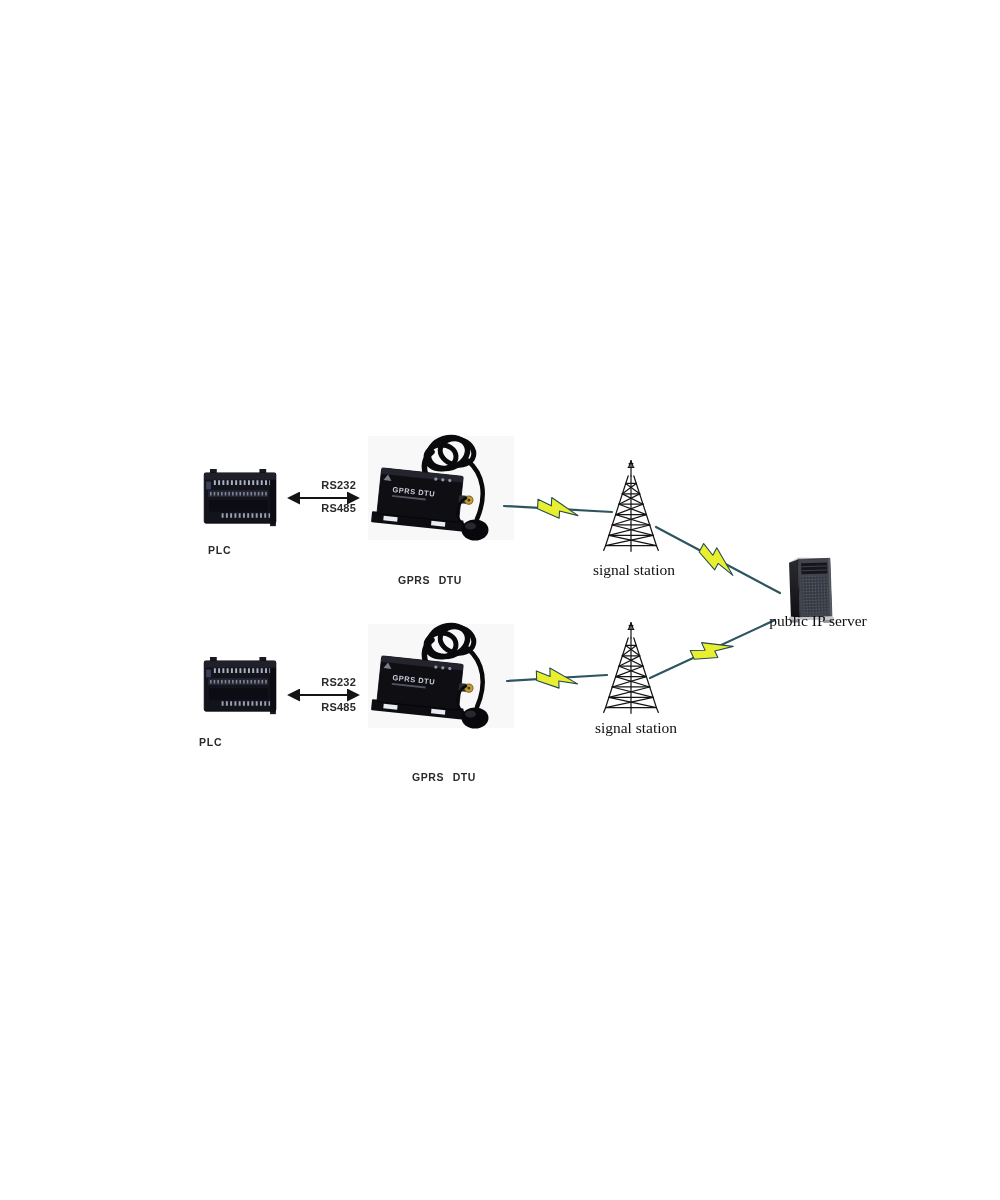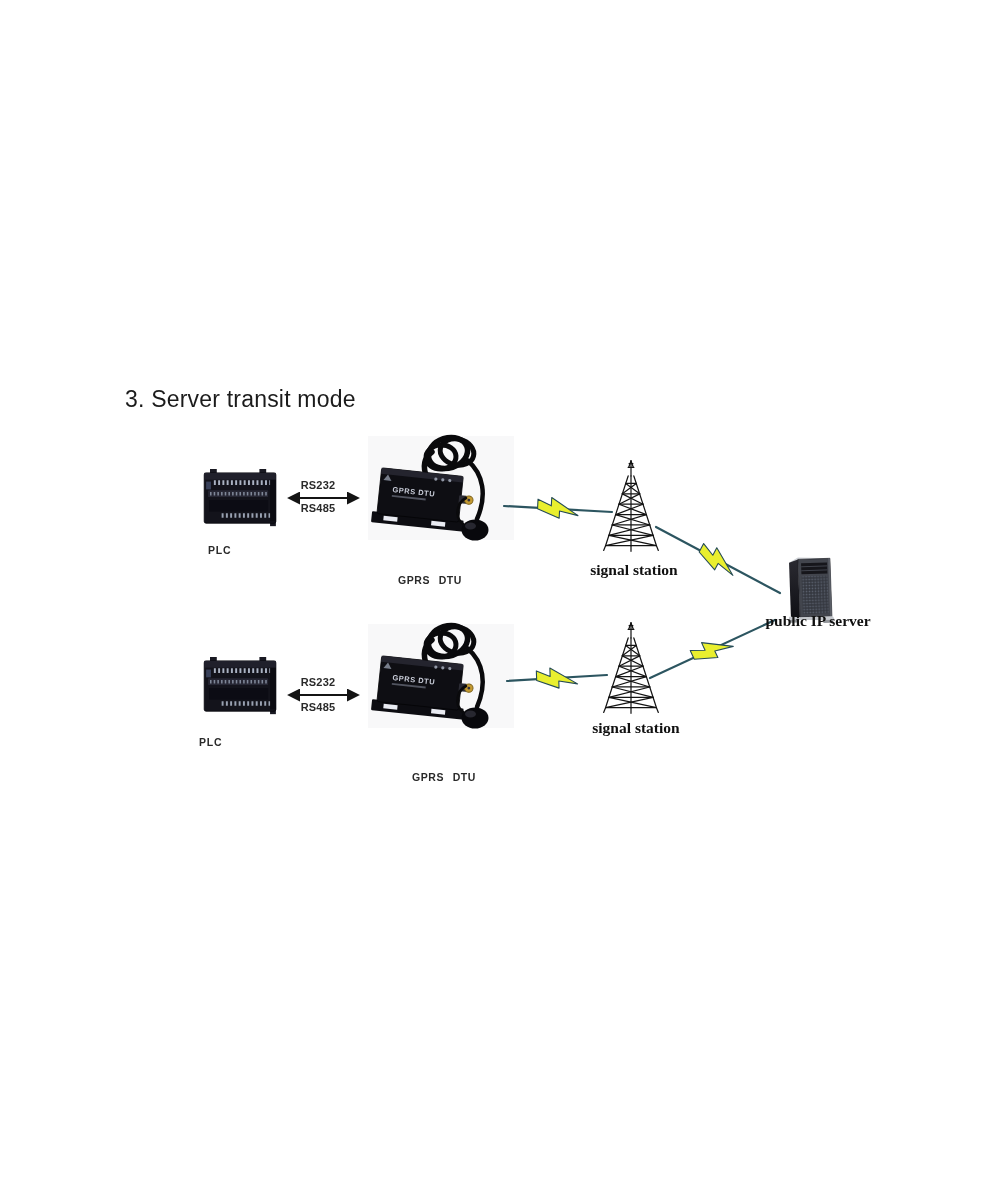--- a/index.html
+++ b/index.html
@@ -8,32 +8,31 @@
     font-family:"Liberation Sans", sans-serif; overflow:hidden;
   }
   .title {
     position:absolute; left:125px; top:386px;
     font-size:23px; color:#1b1b1b; letter-spacing:0.2px; white-space:nowrap;
   }
   .art { position:absolute; left:0; top:0; }
   .lbl { position:absolute; font-weight:bold; color:#2a2a2a; white-space:nowrap; }
   .lbl-sm { font-size:10.5px; letter-spacing:0.8px; }
   .lbl-dtu { font-size:10.5px; letter-spacing:0.6px; word-spacing:5px; }
-  .lbl-serial { font-size:11px; width:76px; text-align:center; letter-spacing:0.2px; }
+  .lbl-serial { font-size:11px; width:76px; text-align:right; letter-spacing:0.2px; }
   .lbl-serif {
-    font-family:"Liberation Serif", serif; font-weight:bold;
+    font-family:"Liberation Serif", serif; font-weight:normal;
     font-size:15.5px; color:#101010; text-align:center;
   }
 </style>
 </head>
 <body>
 
 <div class="canvas">
 
-  <div class="title">3. Server transit mode</div>
 
   <svg class="art" width="1000" height="1200" viewBox="0 0 1000 1200" xmlns="http://www.w3.org/2000/svg">
     <defs>
       <marker id="ah" viewBox="0 0 10 10" refX="8.5" refY="5" markerWidth="6.5" markerHeight="6.5" orient="auto-start-reverse">
         <path d="M0,0 L10,5 L0,10 z" fill="#141414"></path>
       </marker>
 
       <pattern id="pat-grille" width="3" height="3" patternUnits="userSpaceOnUse">
         <rect width="3" height="3" fill="#32353c"></rect>
         <rect x="0.7" y="0.7" width="1.6" height="1.6" fill="#5c6270"></rect>

